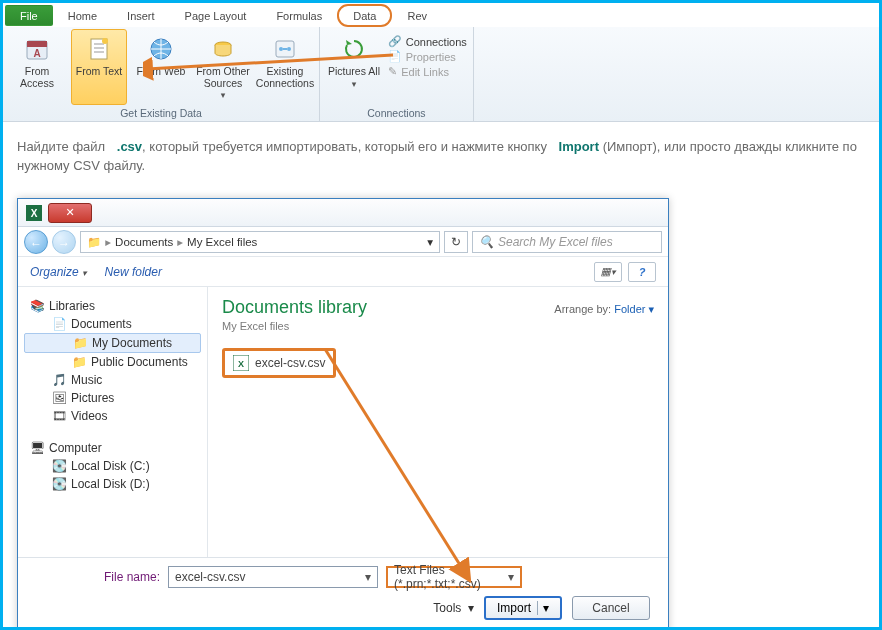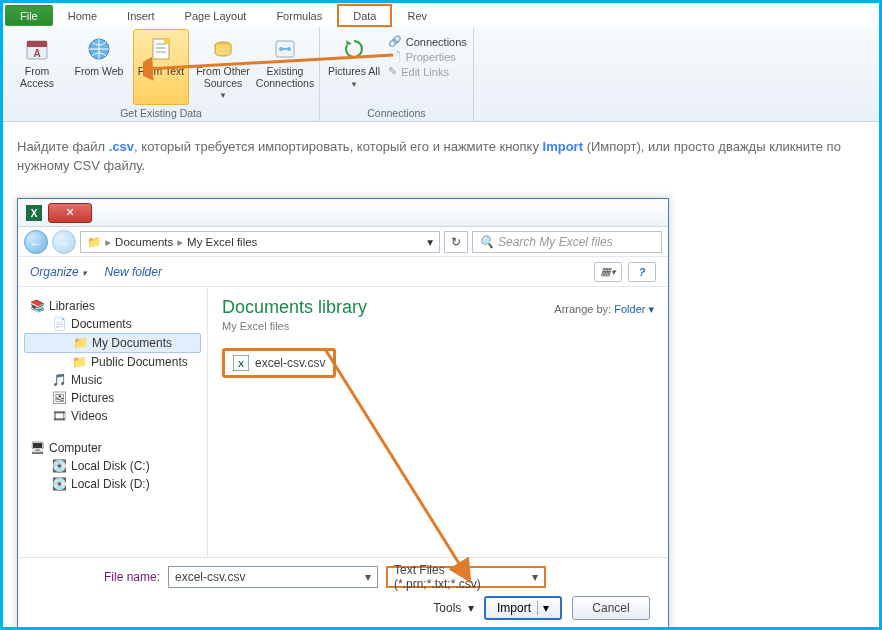--- a/index.html
+++ b/index.html
@@ -4,35 +4,35 @@
 <style>
   * { box-sizing: border-box; font-family: "Segoe UI", Tahoma, sans-serif; }
   body { margin: 0; width: 882px; height: 630px; background: #fff; border: 3px solid #00b0f0; font-size: 12px; color: #444; }
   .stage { position: relative; width: 100%; height: 100%; overflow: hidden; }
 
   
   .ribbon { background: #fff; }
   .tabs { display: flex; align-items: center; height: 24px; padding-left: 2px; gap: 0; }
   .tab { padding: 4px 14px 3px; font-size: 11px; color: #4a4a4a; cursor: pointer; border: 1px solid transparent; }
   .tab.file { background: linear-gradient(#3a9d3a,#2e8b2e); color: #fff; border-radius: 2px; font-weight: 500; }
-  .tab.active { border: 2px solid #e07b2a; border-radius: 0; }
+  .tab.active { border: 2px solid #e07b2a; border-radius: 11px; }
   .strip { display: flex; height: 95px; border-bottom: 1px solid #cdd6df; background: linear-gradient(#f7fafd,#e9f0f6); }
   .group { display: flex; flex-direction: column; border-right: 1px solid #cdd6df; padding: 2px 6px 0; }
   .group-row { display: flex; gap: 6px; flex: 1; }
   .big-btn { width: 56px; display: flex; flex-direction: column; align-items: center; padding-top: 4px; gap: 2px; text-align: center; font-size: 10.5px; line-height: 1.1; color: #3c3c3c; cursor: pointer; border: 1px solid transparent; border-radius: 3px; }
   .big-btn.highlight { background: linear-gradient(#ffe9a8,#ffd060); border: 1px solid #f0b030; }
   .big-btn .ico { width: 30px; height: 30px; display: flex; align-items: center; justify-content: center; }
   .group-label { text-align: center; font-size: 10.5px; color: #5a6a7a; padding: 2px 0; }
   .small-list { display: flex; flex-direction: column; gap: 2px; padding-top: 6px; }
   .small-item { display: flex; align-items: center; gap: 4px; font-size: 11px; color: #3c3c3c; cursor: pointer; }
   .small-item.disabled { color: #a0a0a0; }
   .chev { font-size: 9px; color: #555; }
 
   .instruction { padding: 16px 14px 10px; font-size: 13px; color: #6a6a6a; line-height: 1.45; }
-  .instruction b { color: #3b82f6; }
+  .instruction b { color: #0f766e; margin-left: 8px; }
 
   
   .dialog { position: absolute; left: 14px; top: 195px; width: 652px; border: 1px solid #3a7fbf; box-shadow: 0 0 8px rgba(0,0,0,.2); background: #fff; }
   .titlebar { height: 28px; background: linear-gradient(#fdfdfe,#eef3f8); border-bottom: 1px solid #cfd8e2; display: flex; align-items: center; padding: 0 4px 0 8px; }
   .titlebar .xicon { width: 16px; height: 16px; margin-right: 6px; }
   .titlebar .ttl { flex: 1; font-size: 12px; color: #333; }
   .closebtn { width: 44px; height: 20px; background: linear-gradient(#e26f6f,#c83a2e); border: 1px solid #8e2a22; border-radius: 3px; color: #fff; display: flex; align-items: center; justify-content: center; font-size: 11px; cursor: pointer; }
   .navrow { height: 30px; display: flex; align-items: center; gap: 4px; padding: 3px 6px; border-bottom: 1px solid #e2e7ec; }
   .navbtn { width: 24px; height: 24px; border-radius: 50%; background: radial-gradient(circle at 30% 30%, #cfe9ff, #6fb4e6); border: 1px solid #5a9fd4; display: flex; align-items: center; justify-content: center; color: #fff; cursor: pointer; }
   .addr { flex: 1; height: 22px; border: 1px solid #b8c4d0; display: flex; align-items: center; padding: 0 6px; gap: 4px; font-size: 11.5px; color: #333; }
@@ -55,21 +55,21 @@
   .lib-title { color: #1a8a4a; font-size: 18px; }
   .lib-sub { color: #7a7a7a; font-size: 11px; margin-top: 2px; }
   .arrange { margin-left: auto; font-size: 11px; color: #666; }
   .arrange .fl { color: #1a5fb4; cursor: pointer; }
   .file-item { display: inline-flex; align-items: center; gap: 6px; margin-top: 16px; padding: 4px 8px; border: 3px solid #e07b2a; border-radius: 3px; font-size: 12px; cursor: pointer; }
   .bottom { border-top: 1px solid #dde3e9; padding: 8px 12px 12px; }
   .frow { display: flex; align-items: center; gap: 8px; margin-bottom: 8px; }
   .frow .lbl { width: 130px; text-align: right; font-size: 12px; color: #701a75; }
   .combo { height: 22px; border: 1px solid #8a9aad; display: flex; align-items: center; padding: 0 6px; font-size: 12px; background: #fff; }
   .combo.fn { width: 210px; }
-  .combo.ft { width: 160px; border: 2px solid #e07b2a; }
+  .combo.ft { width: 136px; border: 2px solid #e07b2a; }
   .combo .dd { margin-left: auto; color: #555; cursor: pointer; }
   .btnrow { display: flex; justify-content: flex-end; align-items: center; gap: 10px; padding-right: 6px; }
   .win-btn { height: 24px; min-width: 78px; border: 1px solid #8a9aad; border-radius: 3px; background: linear-gradient(#fdfdfe,#e7edf3); font-size: 12px; display: flex; align-items: center; justify-content: center; cursor: pointer; }
   .win-btn.primary { border: 2px solid #2a6fc9; color: #000; }
   .toolslink { color: #333; font-size: 12px; cursor: pointer; }
 
   
   .arrow1 { position: absolute; left: 140px; top: 48px; pointer-events: none; }
   .arrow2 { position: absolute; left: 312px; top: 340px; pointer-events: none; }
 
@@ -95,40 +95,40 @@
         <div class="big-btn">
           <span class="ico">
                 <svg width="28" height="28">
                   <rect x="4" y="6" width="20" height="18" rx="2" fill="#e7eef6" stroke="#9ab"></rect>
                   <rect x="4" y="6" width="20" height="6" fill="#a84750"></rect>
                   <text x="14" y="22" text-anchor="middle" font-size="10" fill="#a84750" font-weight="bold">A</text>
                 </svg>
               </span>
           <span>From Access</span>
         </div>
-        <div class="big-btn">
-          <span class="ico">
-                <svg width="28" height="28">
-                  <circle cx="14" cy="14" r="10" fill="#6fb4e6" stroke="#3a7fbf"></circle>
-                  <path d="M4 14h20M14 4v20M7 7c4 4 10 4 14 0M7 21c4-4 10-4 14 0" stroke="#fff" fill="none" stroke-width="1"></path>
-                </svg>
-              </span>
-          <span>From Web</span>
-        </div>
         <div class="big-btn highlight">
           <span class="ico">
                 <svg width="28" height="28">
                   <rect x="6" y="4" width="16" height="20" fill="#fff" stroke="#b0a060"></rect>
                   <line x1="9" y1="9" x2="19" y2="9" stroke="#999"></line>
                   <line x1="9" y1="13" x2="19" y2="13" stroke="#999"></line>
                   <line x1="9" y1="17" x2="19" y2="17" stroke="#999"></line>
                   <circle cx="20" cy="6" r="3" fill="#f7c948"></circle>
                 </svg>
               </span>
           <span>From Text</span>
+        </div>
+        <div class="big-btn">
+          <span class="ico">
+                <svg width="28" height="28">
+                  <circle cx="14" cy="14" r="10" fill="#6fb4e6" stroke="#3a7fbf"></circle>
+                  <path d="M4 14h20M14 4v20M7 7c4 4 10 4 14 0M7 21c4-4 10-4 14 0" stroke="#fff" fill="none" stroke-width="1"></path>
+                </svg>
+              </span>
+          <span>From Web</span>
         </div>
         <div class="big-btn">
           <span class="ico">
                 <svg width="28" height="28">
                   <ellipse cx="14" cy="10" rx="8" ry="3" fill="#f7c948" stroke="#caa030"></ellipse>
                   <path d="M6 10v8c0 1.7 3.6 3 8 3s8-1.3 8-3v-8" fill="#f7d77a" stroke="#caa030"></path>
                 </svg>
               </span>
           <span>From Other Sources</span>
           <span class="chev">▾</span>

